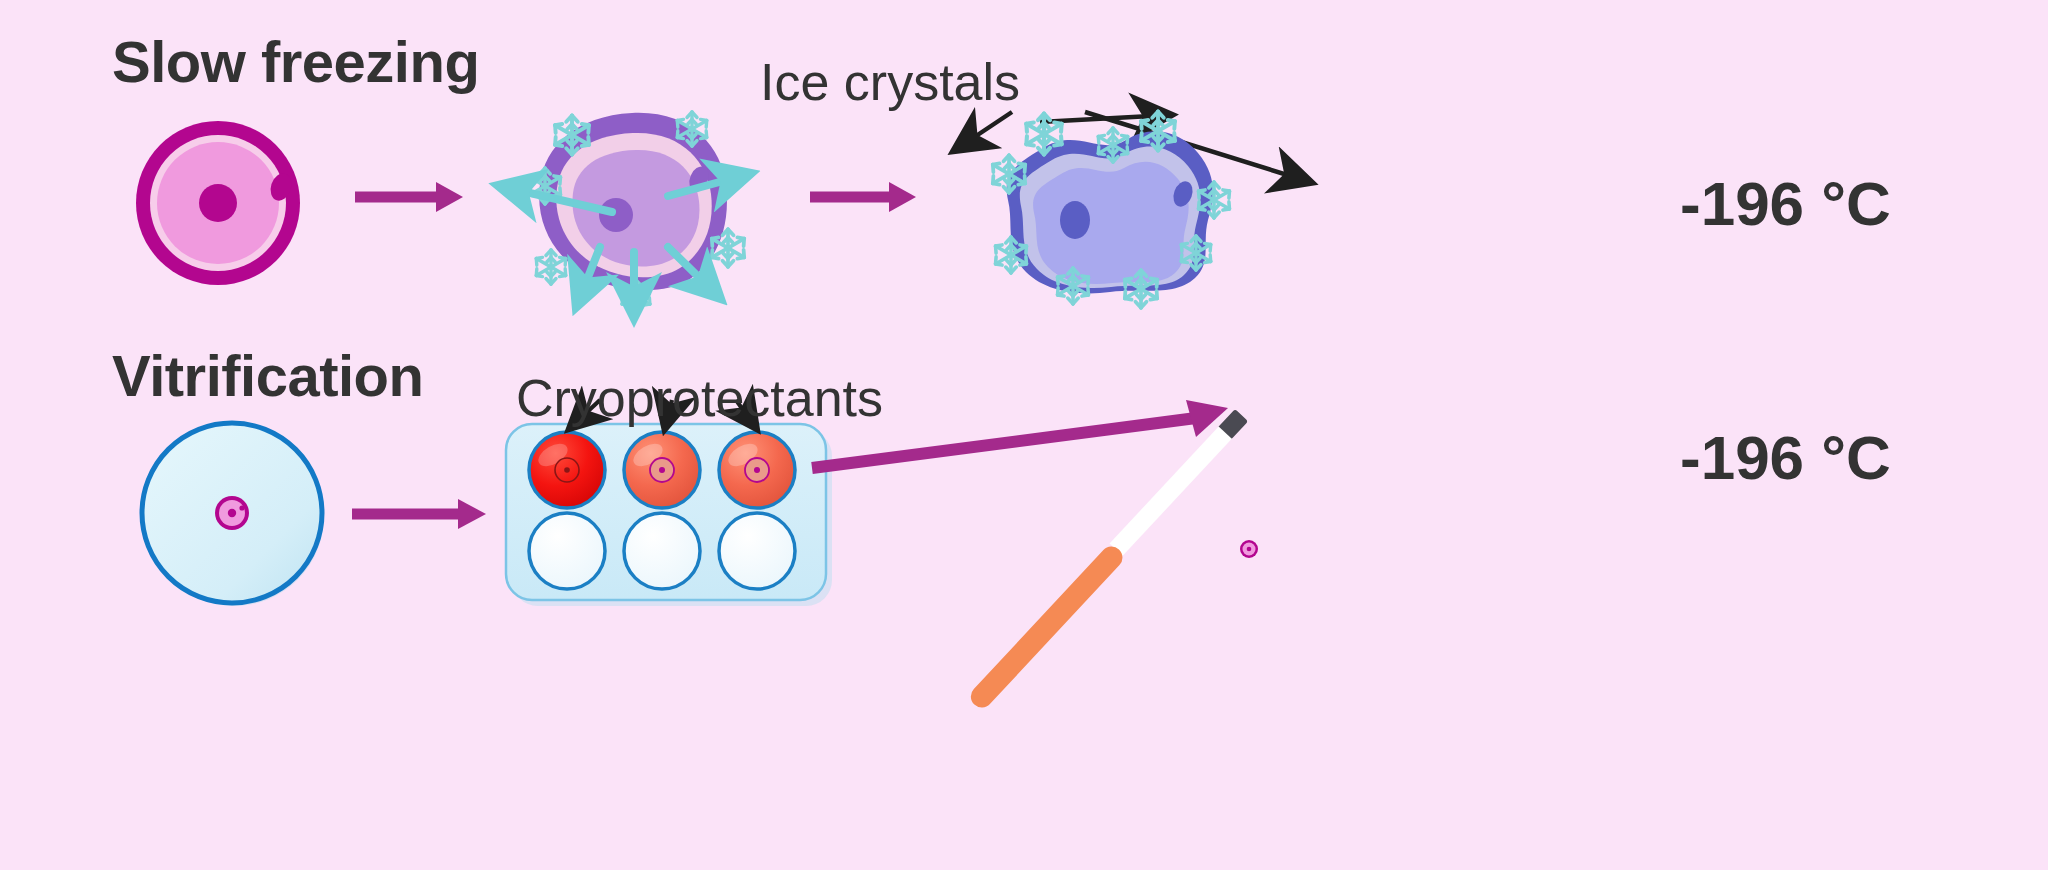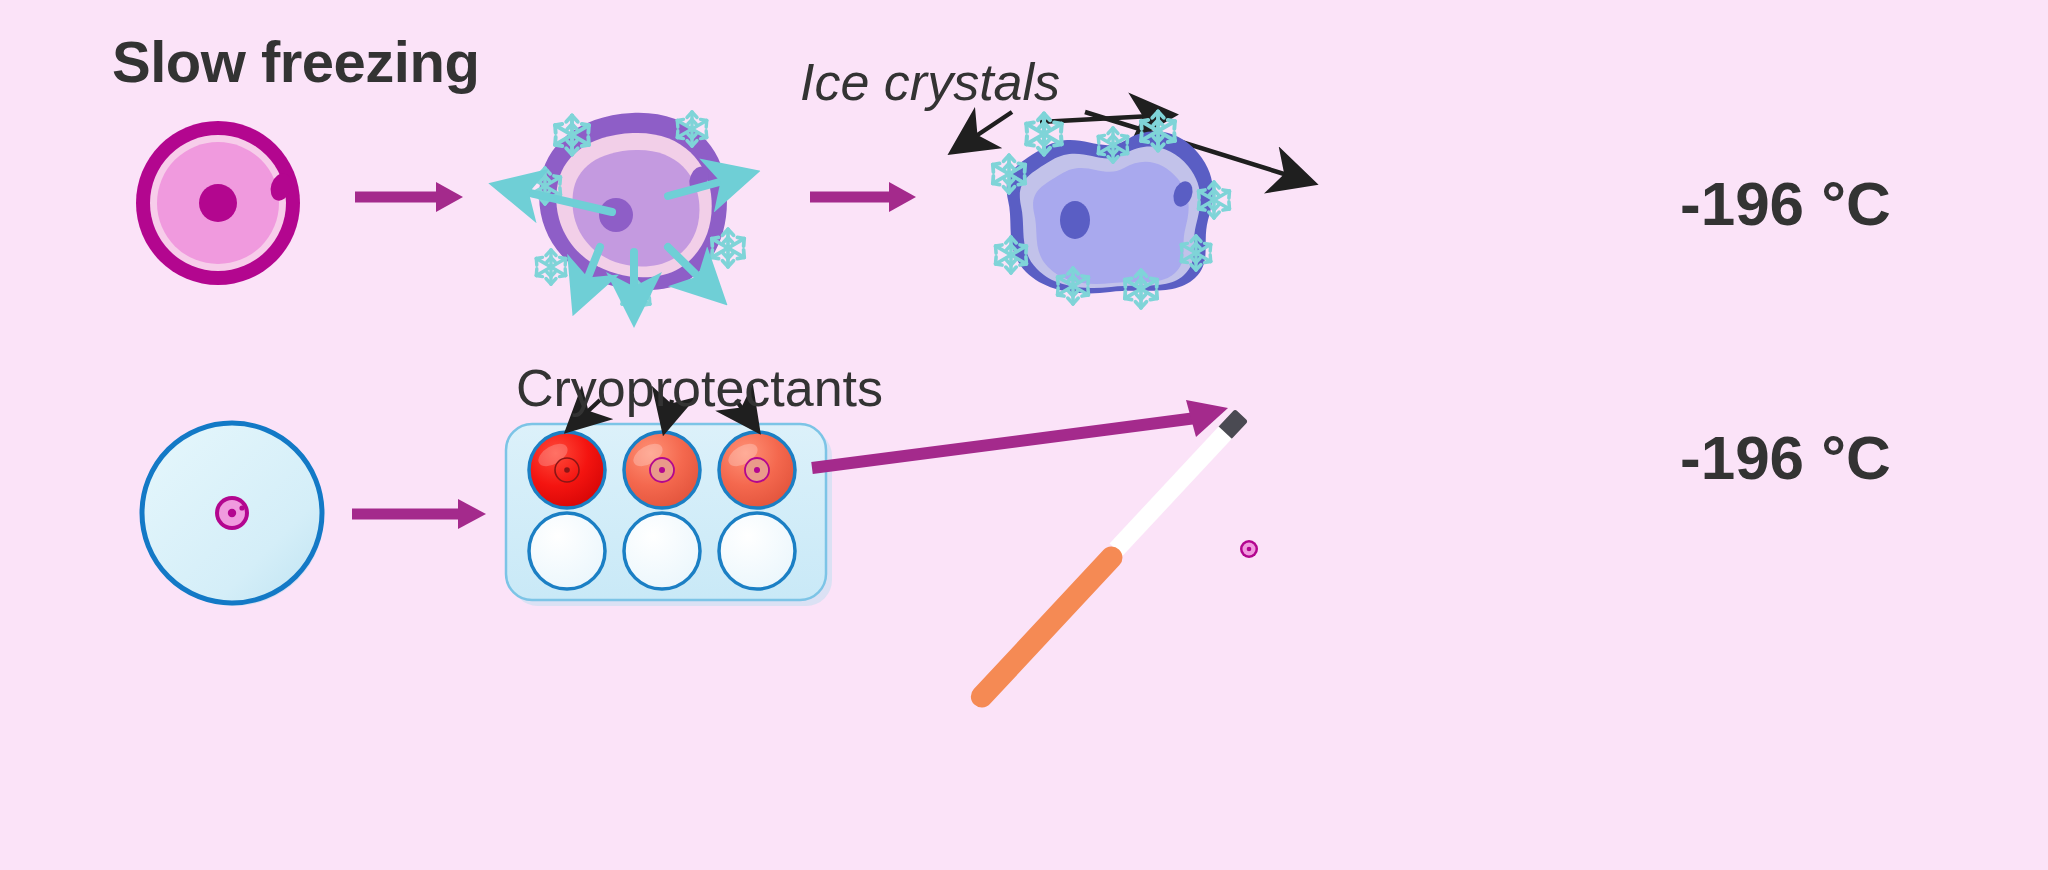--- a/index.html
+++ b/index.html
@@ -228,22 +228,23 @@
       <g>
         <circle cx="1249" cy="549" r="9" fill="#b3068f"></circle>
         <circle cx="1249" cy="549" r="6.5" fill="#f09ade"></circle>
         <circle cx="1249" cy="549" r="2.3" fill="#b3068f"></circle>
       </g>
     </g>
   </svg>
 
   <div class="lbl title" style="left:112px;top:28px;">Slow freezing</div>
 
-  <div class="lbl annot" style="left:800px;top:52px;font-style:italic;">Ice crystals</div>
+  <div class="lbl annot" style="left:760px;top:52px;">Ice crystals</div>
 
   <div class="lbl temp" style="left:1680px;top:168px;">-196 °C</div>
 
-
-  <div class="lbl annot" style="left:516px;top:358px;">Cryoprotectants</div>
+  <div class="lbl title" style="left:112px;top:342px;">Vitrification</div>
+
+  <div class="lbl annot" style="left:516px;top:368px;">Cryoprotectants</div>
 
   <div class="lbl temp" style="left:1680px;top:422px;">-196 °C</div>
 
 </div>
 
 </body></html>

